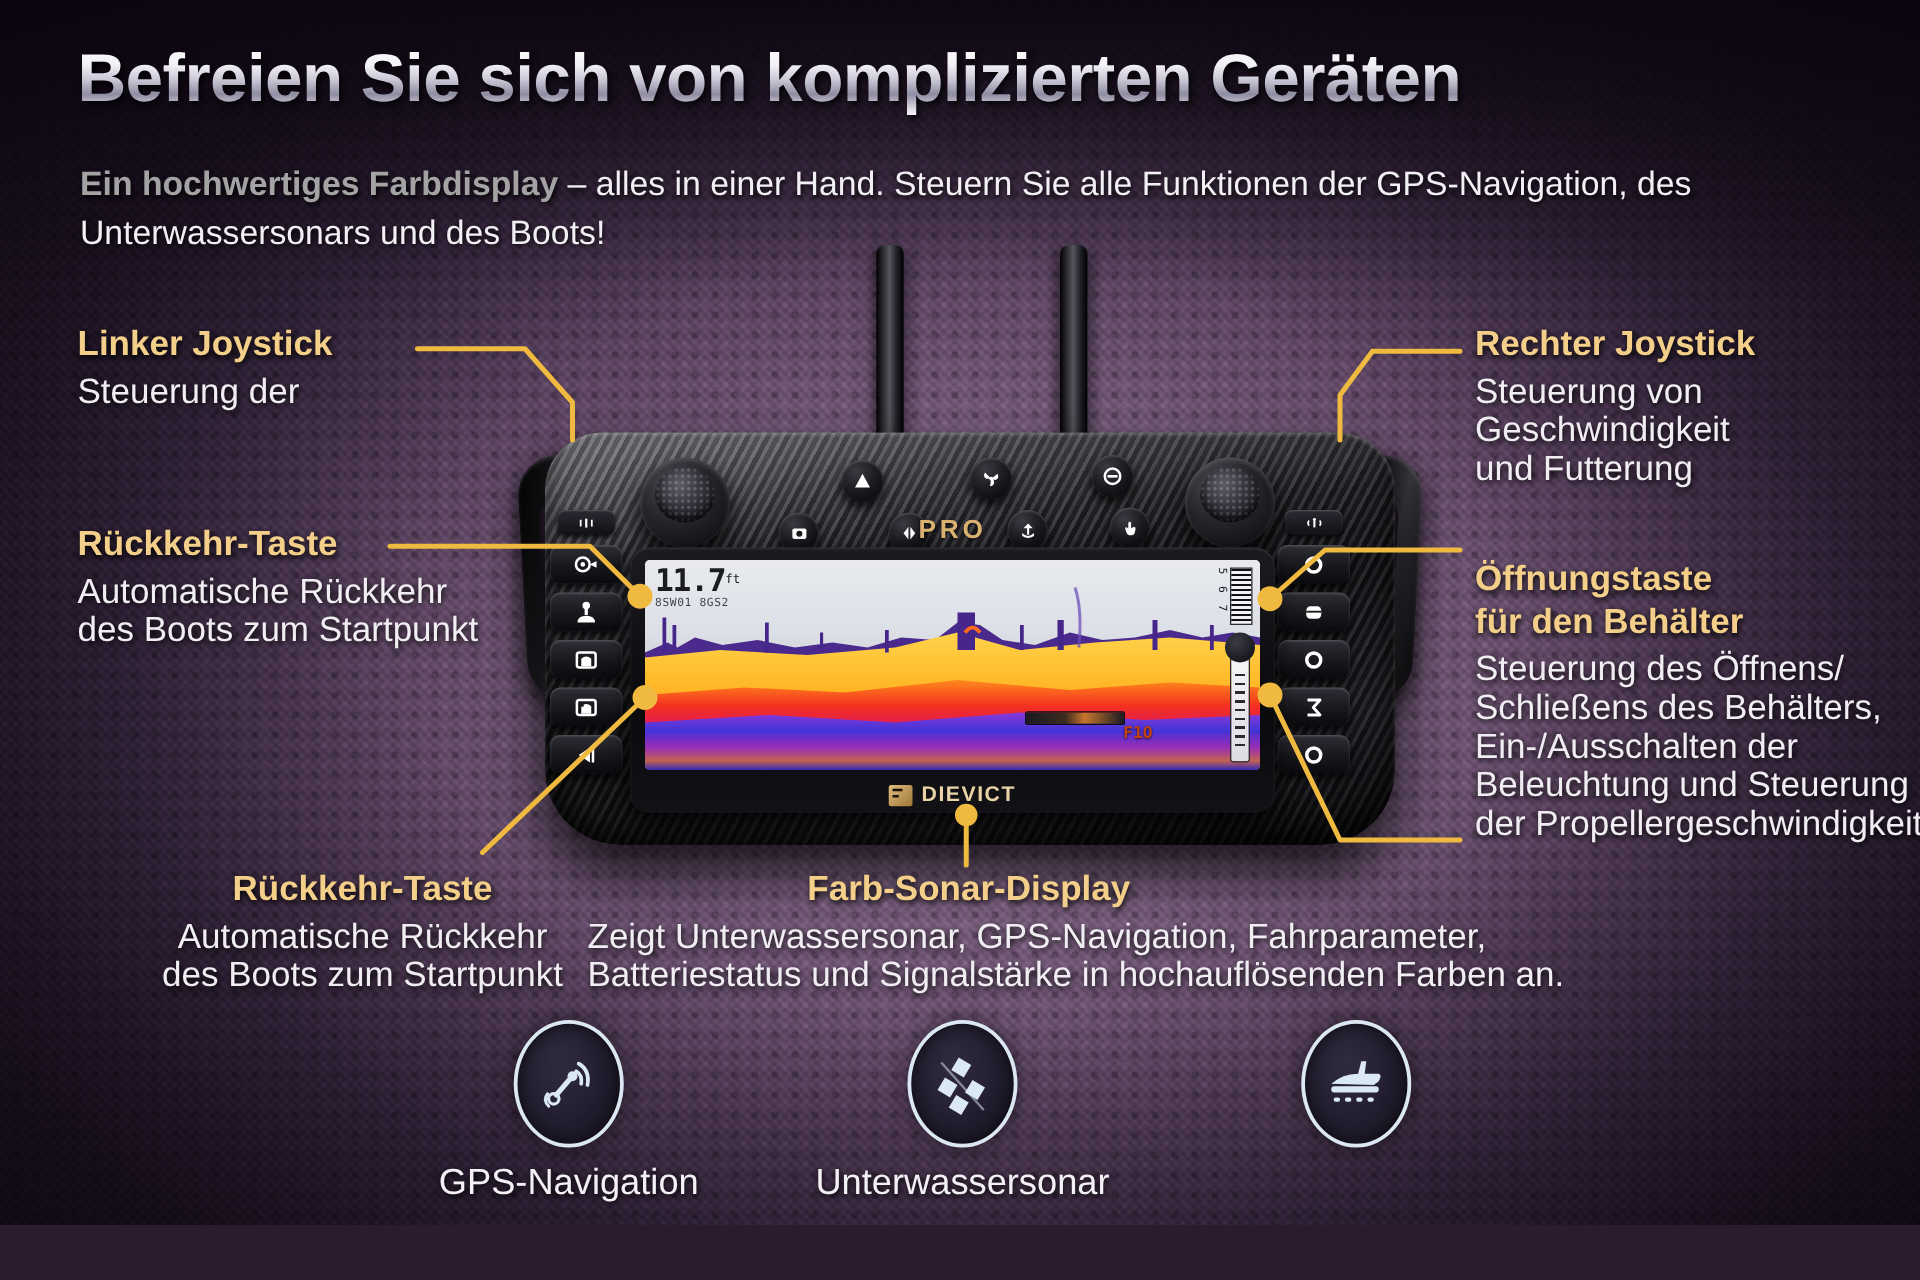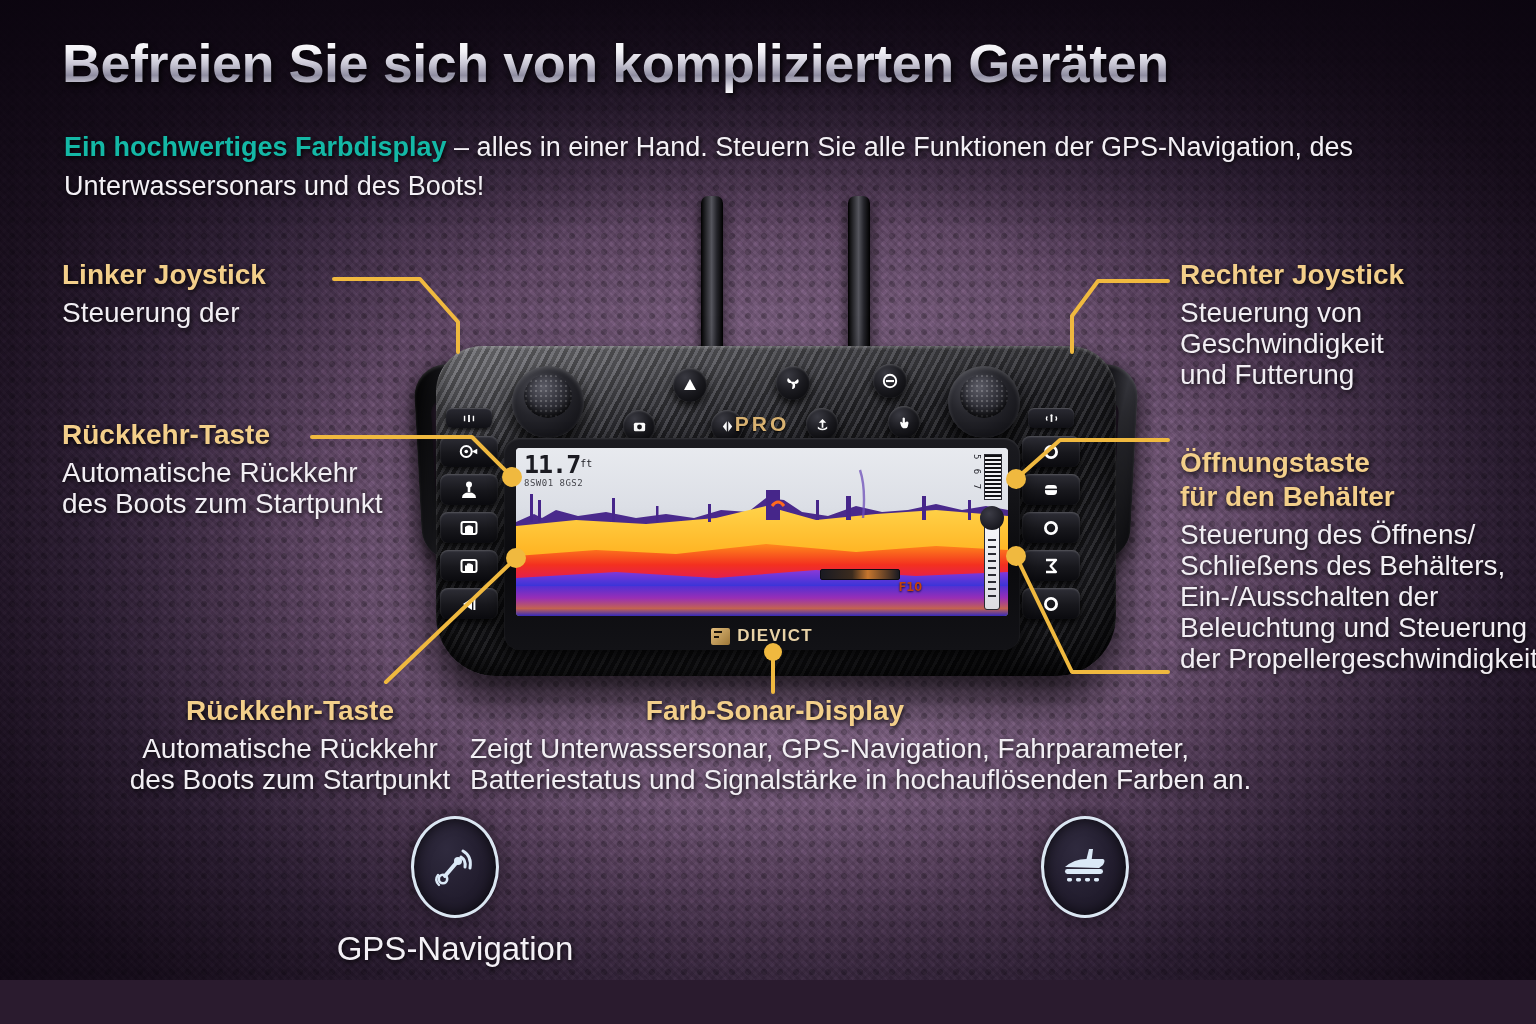--- a/index.html
+++ b/index.html
@@ -53,21 +53,21 @@
     -webkit-background-clip:text;background-clip:text;
     color:transparent;-webkit-text-fill-color:transparent;
     filter:drop-shadow(2px 3px 3px rgba(0,0,0,.85));
     white-space:nowrap;
   }
   .subhead{
     position:absolute;left:64px;top:128px;width:1340px;
     font-size:27px;line-height:39px;color:#f3f0f5;
     text-shadow:1px 2px 4px rgba(0,0,0,.9);
   }
-  .subhead b{font-weight:bold;color:#14b8a6;}
+  .subhead b{font-weight:bold;color:#a3a3a3;}
 
   
   .callout{position:absolute;}
   .co-title{
     font-size:28px;font-weight:bold;
     color:#f3cf8a;
     text-shadow:1px 2px 5px rgba(0,0,0,.95);
     line-height:34px;
     white-space:nowrap;
   }
@@ -264,21 +264,21 @@
   }
   .feature{width:250px;text-align:center;}
   .fcircle{
     width:82px;height:96px;margin:0 auto;border-radius:50%;
     background:radial-gradient(ellipse at 40% 32%, #2f2a3e 0%, #221d2e 55%, #171320 100%);
     border:3px solid #dbe7f2;
     box-shadow:0 0 18px rgba(0,0,0,.55), inset 0 0 14px rgba(0,0,0,.7);
     display:flex;align-items:center;justify-content:center;
   }
   .flabel{
-    margin-top:12px;font-size:33px;color:#f4f1f6;
+    margin-top:12px;font-size:29px;color:#f4f1f6;
     text-shadow:1px 2px 5px rgba(0,0,0,.95);
     white-space:nowrap;
   }
 </style>
 </head>
 <body>
 
 <div id="stage">
 
   <div class="bg-base"></div>
@@ -602,20 +602,34 @@
           <path d="M15 34 L27 20" stroke="#dbe9f7" stroke-width="4" stroke-linecap="round"></path>
           <circle cx="28" cy="19" r="4" fill="#dbe9f7"></circle>
           <path d="M31 15 Q36 18 35 25" stroke="#dbe9f7" stroke-width="3" fill="none" stroke-linecap="round"></path>
           <path d="M33 9 Q42 14 40 26" stroke="#dbe9f7" stroke-width="3" fill="none" stroke-linecap="round"></path>
           <path d="M8 33 Q4 38 9 43" stroke="#dbe9f7" stroke-width="2.4" fill="none" stroke-linecap="round"></path>
         </svg>
       </div>
       <div class="flabel">GPS-Navigation</div>
     </div>
 
+    <div class="feature">
+      <div class="fcircle">
+        <svg width="46" height="50" viewBox="0 0 46 50">
+          <g fill="#dbe9f7">
+            <path d="M20 4 L30 10 L24 20 L14 14 Z"></path>
+            <path d="M9 20 L19 26 L13 36 L3 30 Z"></path>
+            <path d="M31 22 L41 28 L35 38 L25 32 Z"></path>
+            <path d="M18 34 L28 40 L22 50 L12 44 Z"></path>
+          </g>
+          <path d="M6 8 L40 46" stroke="#dbe9f7" stroke-width="2" opacity=".5"></path>
+        </svg>
+      </div>
+      <div class="flabel">Unterwassersonar</div>
+    </div>
 
     <div class="feature">
       <div class="fcircle">
         <svg width="52" height="44" viewBox="0 0 52 44">
           <path d="M30 4 L34 4 L32 20 L26 20 Z" fill="#dbe9f7"></path>
           <path d="M6 22 Q16 13 30 14 L44 14 Q47 15 44 20 L40 23 Z" fill="#dbe9f7"></path>
           <rect x="6" y="24" width="38" height="5" rx="2.4" fill="#dbe9f7"></rect>
           <g fill="#dbe9f7">
             <rect x="8" y="33" width="5" height="3.4" rx="1.4"></rect>
             <rect x="17" y="33" width="5" height="3.4" rx="1.4"></rect>

